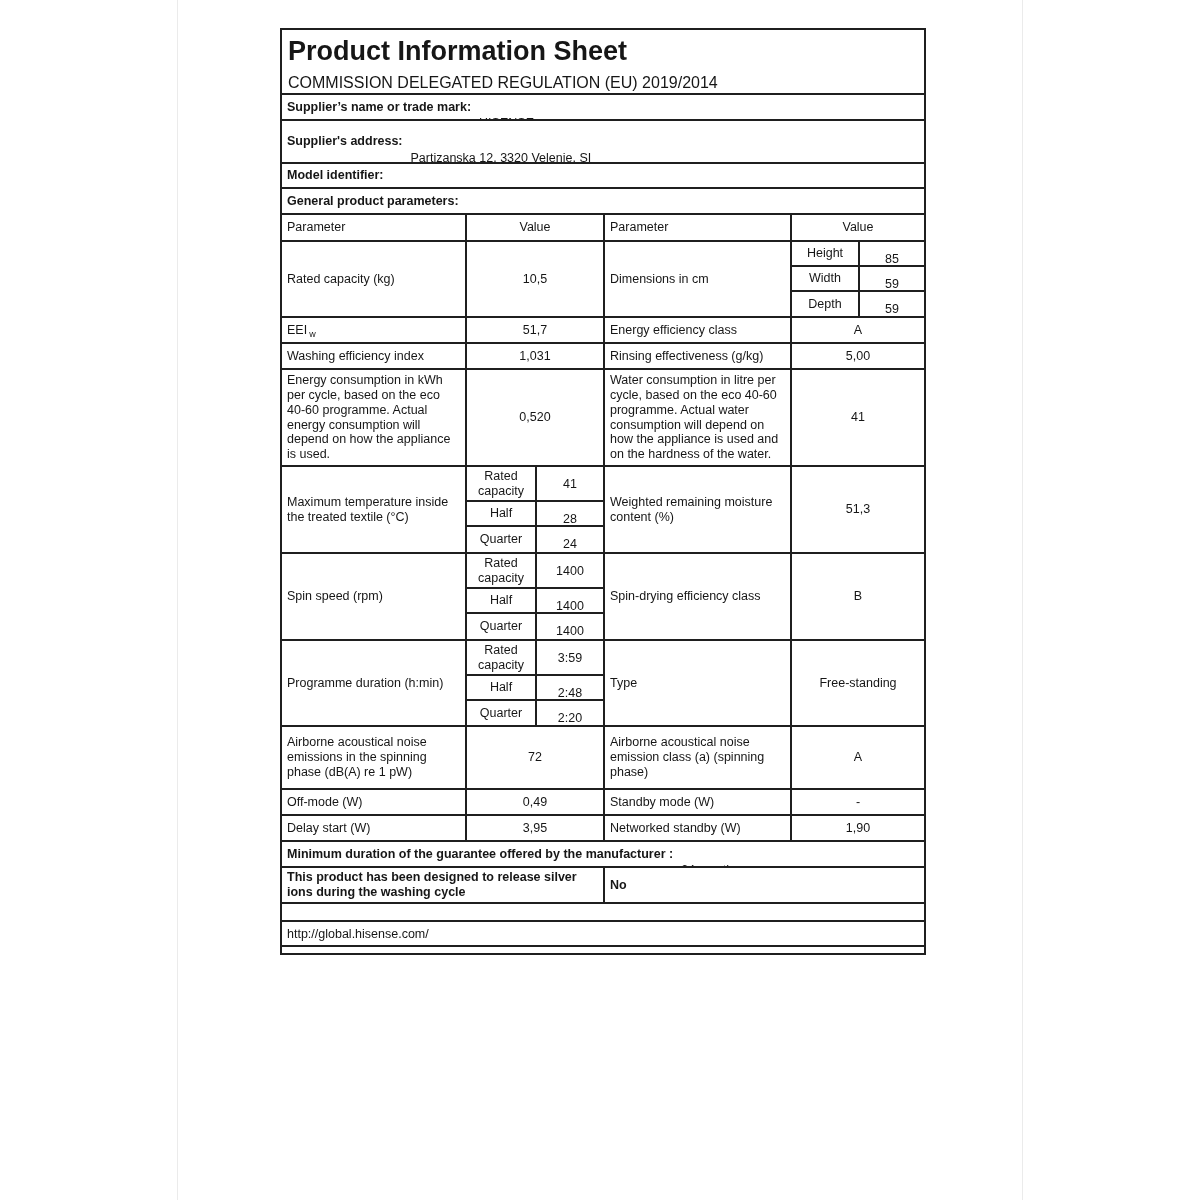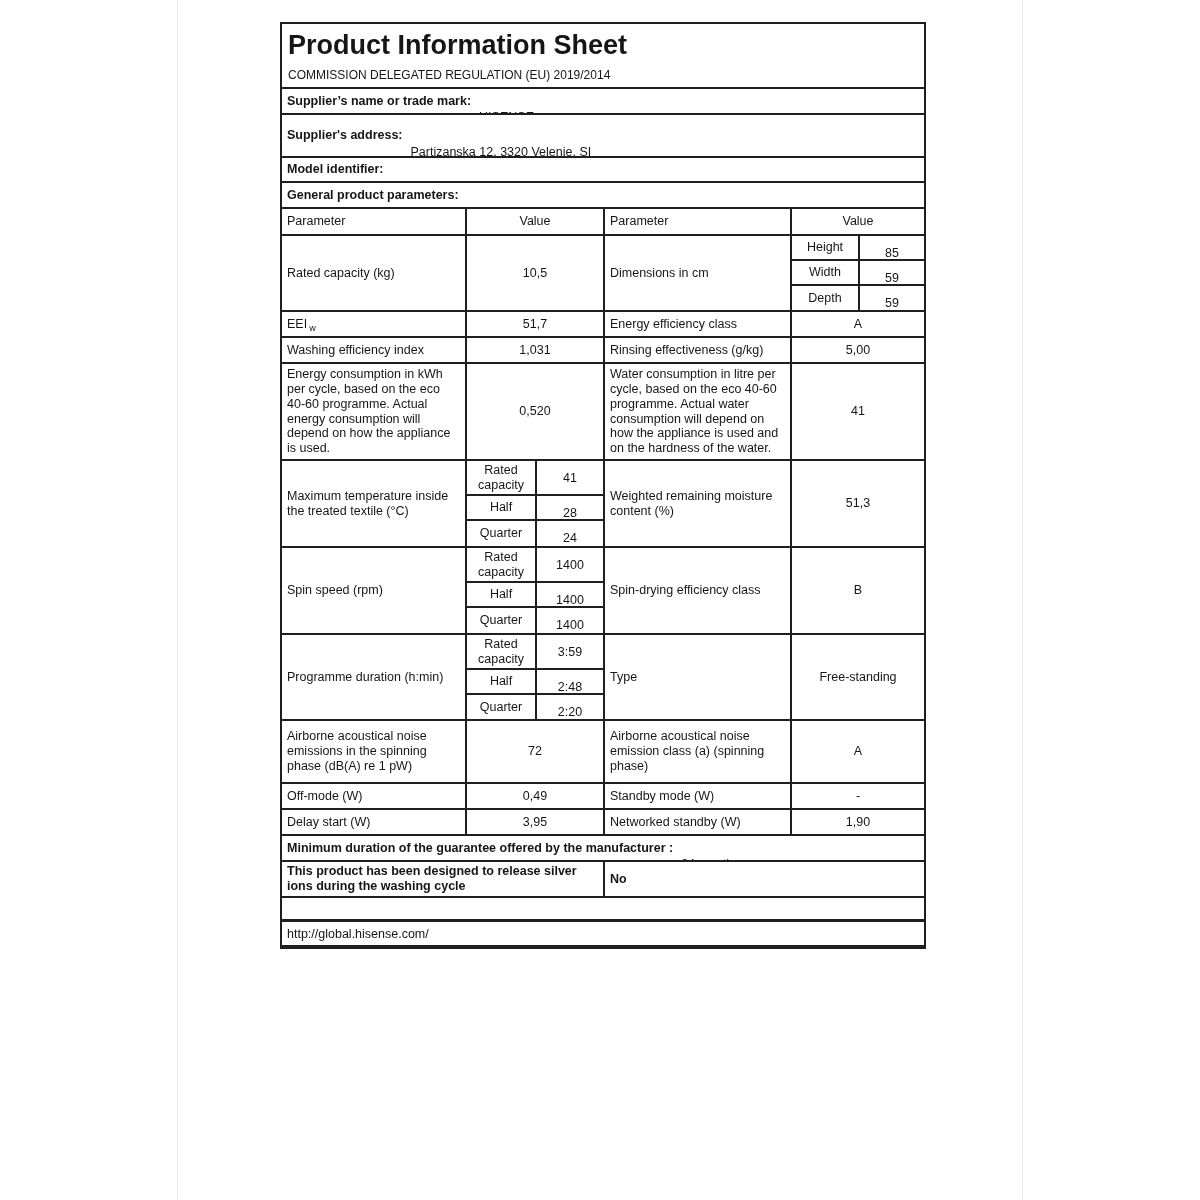--- a/index.html
+++ b/index.html
@@ -3,21 +3,21 @@
 <meta charset="utf-8">
 <style>
   * { margin:0; padding:0; box-sizing:border-box; }
   html,body { width:1200px; height:1200px; background:#ffffff; overflow:hidden;
               font-family:"Liberation Sans", sans-serif; color:#161616; }
   .canvas { position:relative; width:1200px; height:1200px; background:#ffffff; }
   .edge-line { position:absolute; top:0; width:1px; height:1200px; background:#ebebeb; }
   .edge-left  { left:177px; }
   .edge-right { left:1022px; }
 
-  .sheet { position:absolute; left:280px; top:22px; width:646px;
+  .sheet { position:absolute; left:280px; top:28px; width:646px;
            border:2px solid #1f1f1f; background:#fff; font-size:12.5px; line-height:1.18; }
   .urlbox { position:absolute; left:280px; top:920px; width:646px; height:27px;
             border:2px solid #1f1f1f; background:#fff; font-size:12.5px;
             display:flex; align-items:center; padding:2px 5px; }
 
   .row { display:flex; border-bottom:2px solid #1f1f1f; }
   .row:last-child { border-bottom:none; }
   .cell { border-right:2px solid #1f1f1f; padding:2px 5px; display:flex;
           align-items:center; overflow:hidden; }
   .cell:last-child { border-right:none; }
@@ -25,21 +25,21 @@
   .c2 { width:138px; }
   .c3 { width:187px; }
   .c4 { flex:1; }
   .val { justify-content:center; text-align:center; }
   .full { flex:1; }
   .b { font-weight:bold; }
   .nopad { padding:0; display:block; }
 
   .title-cell { display:block; padding:5px 6px 2px 6px; }
   .doc-title { font-size:27px; font-weight:bold; line-height:32px; }
-  .doc-reg { font-size:12px; margin-top:7px; }
+  .doc-reg { font-size:16px; margin-top:7px; }
 
   .inline-val { margin-left:8px; font-weight:normal;margin-top:33px; }
   .sub-w { font-size:9px; position:relative; top:4px; margin-left:2px; }
 
   .subrow { display:flex; border-bottom:2px solid #1f1f1f; }
   .subrow:last-child { border-bottom:none; }
   .sublbl { width:70px; border-right:2px solid #1f1f1f; display:flex;
             align-items:center; justify-content:center; text-align:center; padding:7px 3px; }
   .subval { flex:1; display:flex; align-items:center; justify-content:center;
             text-align:center; padding:17px 3px; }

